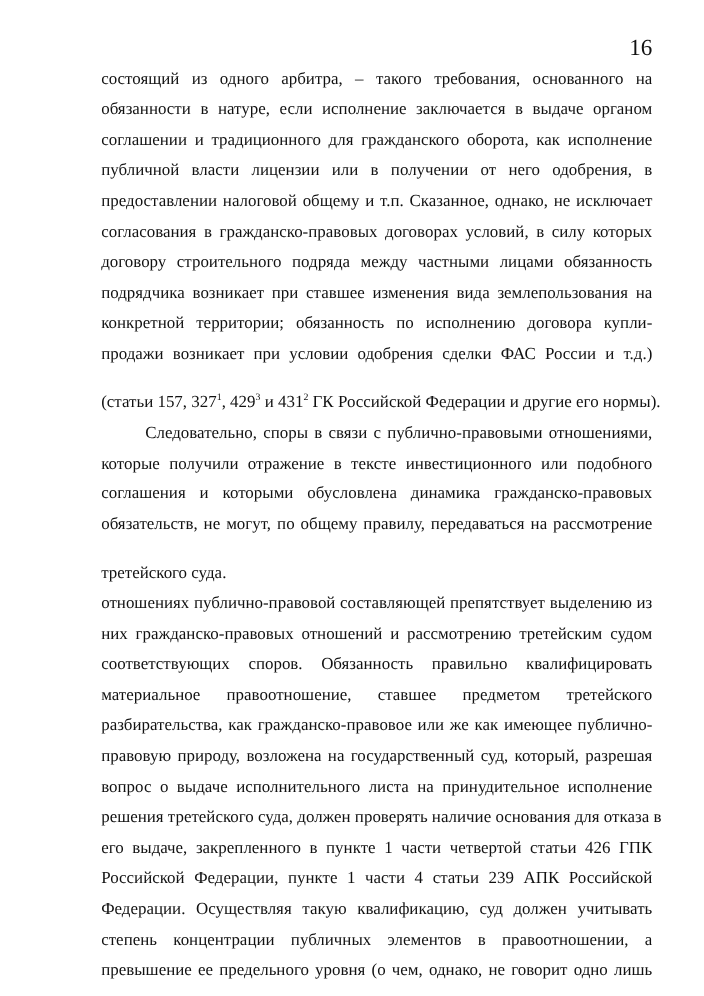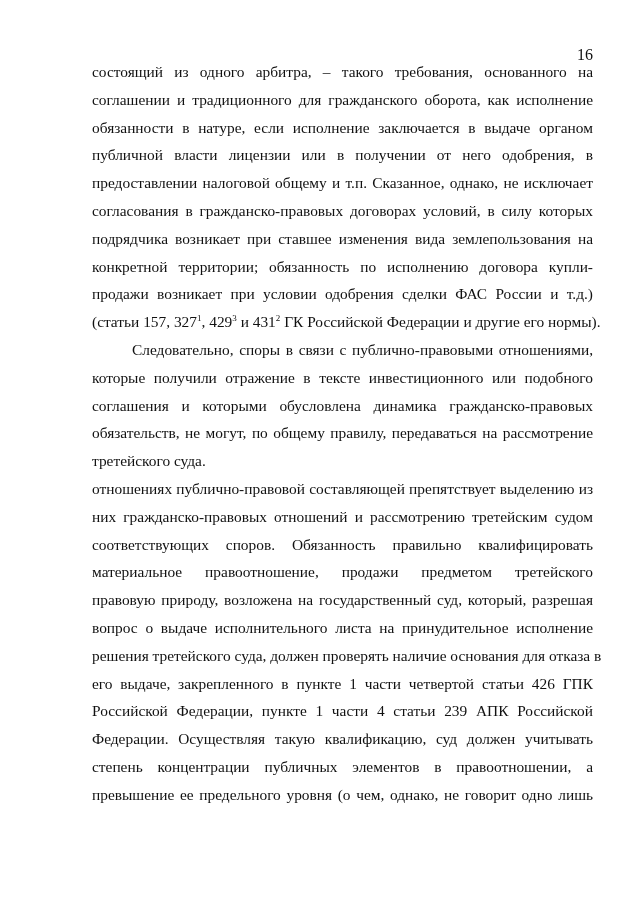--- a/index.html
+++ b/index.html
@@ -10,85 +10,88 @@
   body {
     width: 640px;
     height: 905px;
     position: relative;
     overflow: hidden;
     font-family: "Liberation Serif", "DejaVu Serif", serif;
     color: #111111;
   }
   .page-number {
     position: absolute;
-    top: 45px;
+    top: 33px;
     right: 47px;
-    font-size: 16px;
+    font-size: 21px;
     line-height: 20px;
   }
   .body-text {
     position: absolute;
     top: 58px;
     left: 92px;
     width: 501px;
     font-size: 15.4px;
     line-height: 27.8px;
   }
   .line {
     display: block;
     white-space: nowrap;
     text-align: justify;
     text-align-last: justify;
     height: 27.8px;
   }
   .line.last {
     text-align-last: left;
+    margin-top: 16px;
   }
   .line.indent {
     padding-left: 40px;
   }
   sup {
     font-size: 9px;
     line-height: 0;
     vertical-align: 6px;
   }
 </style>
 </head>
 <body>
 
 <div class="page-number">16</div>
 
 <div class="body-text">
 
   <div>
     <span class="line">состоящий из одного арбитра, – такого требования, основанного на</span>
+    <span class="line">обязанности в натуре, если исполнение заключается в выдаче органом</span>
     <span class="line">соглашении и традиционного для гражданского оборота, как исполнение</span>
-    <span class="line">обязанности в натуре, если исполнение заключается в выдаче органом</span>
     <span class="line">публичной власти лицензии или в получении от него одобрения, в</span>
     <span class="line">предоставлении налоговой общему и т.п. Сказанное, однако, не исключает</span>
     <span class="line">согласования в гражданско-правовых договорах условий, в силу которых</span>
+    <span class="line">договору строительного подряда между частными лицами обязанность</span>
     <span class="line">подрядчика возникает при ставшее изменения вида землепользования на</span>
     <span class="line">конкретной территории; обязанность по исполнению договора купли-</span>
     <span class="line">продажи возникает при условии одобрения сделки ФАС России и т.д.)</span>
     <span class="line last"><span>(статьи 157, 327</span><sup>1</sup><span>, 429</span><sup>3</sup><span> и 431</span><sup>2</sup><span> ГК Российской Федерации и другие его нормы).</span></span>
   </div>
 
   <div>
     <span class="line indent">Следовательно, споры в связи с публично-правовыми отношениями,</span>
     <span class="line">которые получили отражение в тексте инвестиционного или подобного</span>
     <span class="line">соглашения и которыми обусловлена динамика гражданско-правовых</span>
     <span class="line">обязательств, не могут, по общему правилу, передаваться на рассмотрение</span>
     <span class="line last">третейского суда.</span>
   </div>
 
   <div>
     <span class="line">отношениях публично-правовой составляющей препятствует выделению из</span>
     <span class="line">них гражданско-правовых отношений и рассмотрению третейским судом</span>
     <span class="line">соответствующих споров. Обязанность правильно квалифицировать</span>
-    <span class="line">материальное правоотношение, продажи предметом третейского</span>
+    <span class="line">материальное правоотношение, ставшее предметом третейского</span>
+    <span class="line">разбирательства, как гражданско-правовое или же как имеющее публично-</span>
     <span class="line">правовую природу, возложена на государственный суд, который, разрешая</span>
     <span class="line">вопрос о выдаче исполнительного листа на принудительное исполнение</span>
     <span class="line">решения третейского суда, должен проверять наличие основания для отказа в</span>
     <span class="line">его выдаче, закрепленного в пункте 1 части четвертой статьи 426 ГПК</span>
     <span class="line">Российской Федерации, пункте 1 части 4 статьи 239 АПК Российской</span>
     <span class="line">Федерации. Осуществляя такую квалификацию, суд должен учитывать</span>
     <span class="line">степень концентрации публичных элементов в правоотношении, а</span>
     <span class="line">превышение ее предельного уровня (о чем, однако, не говорит одно лишь</span>
   </div>
 </div>

